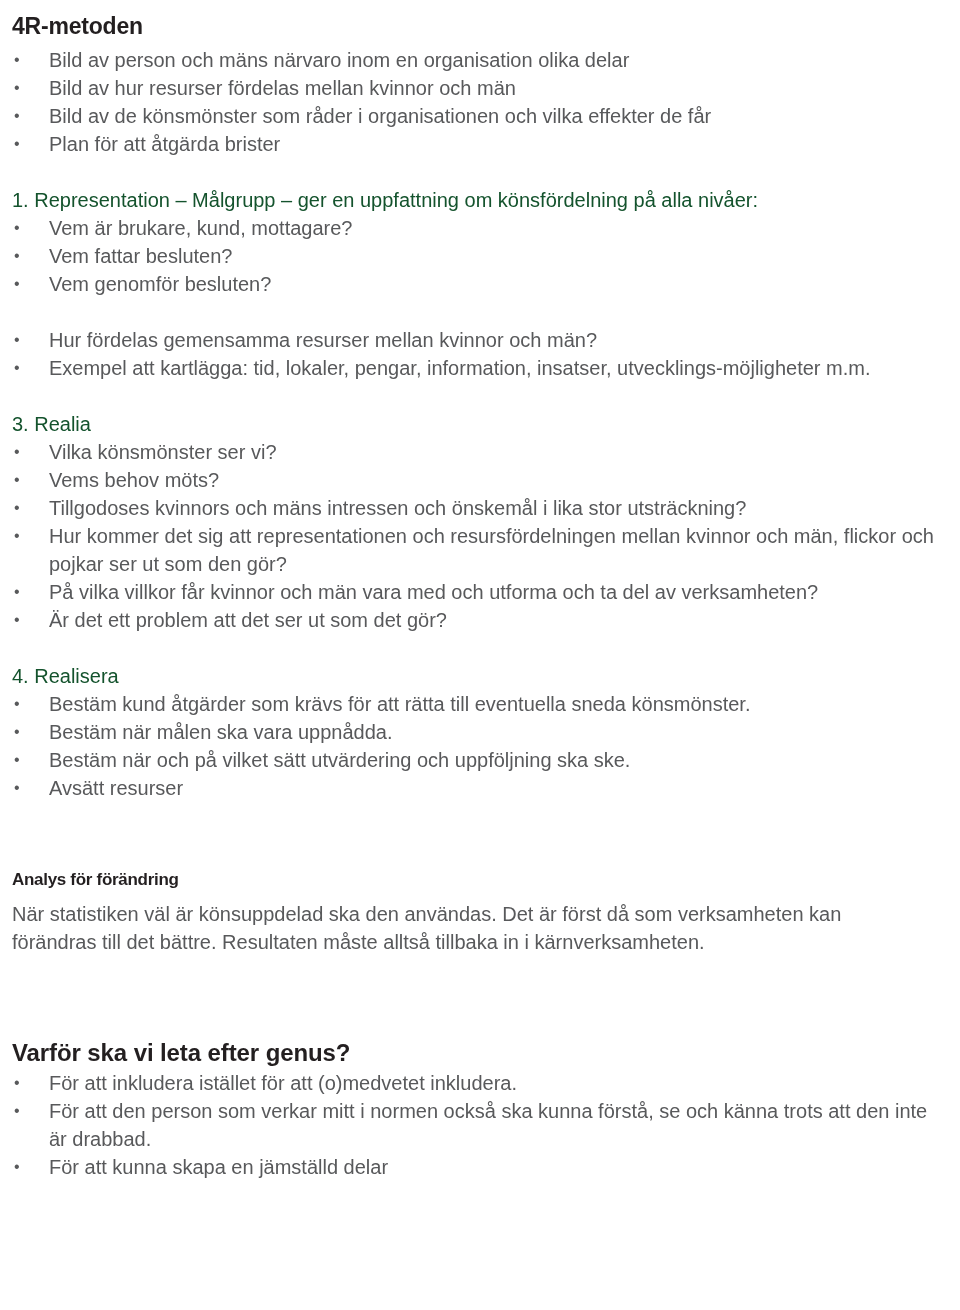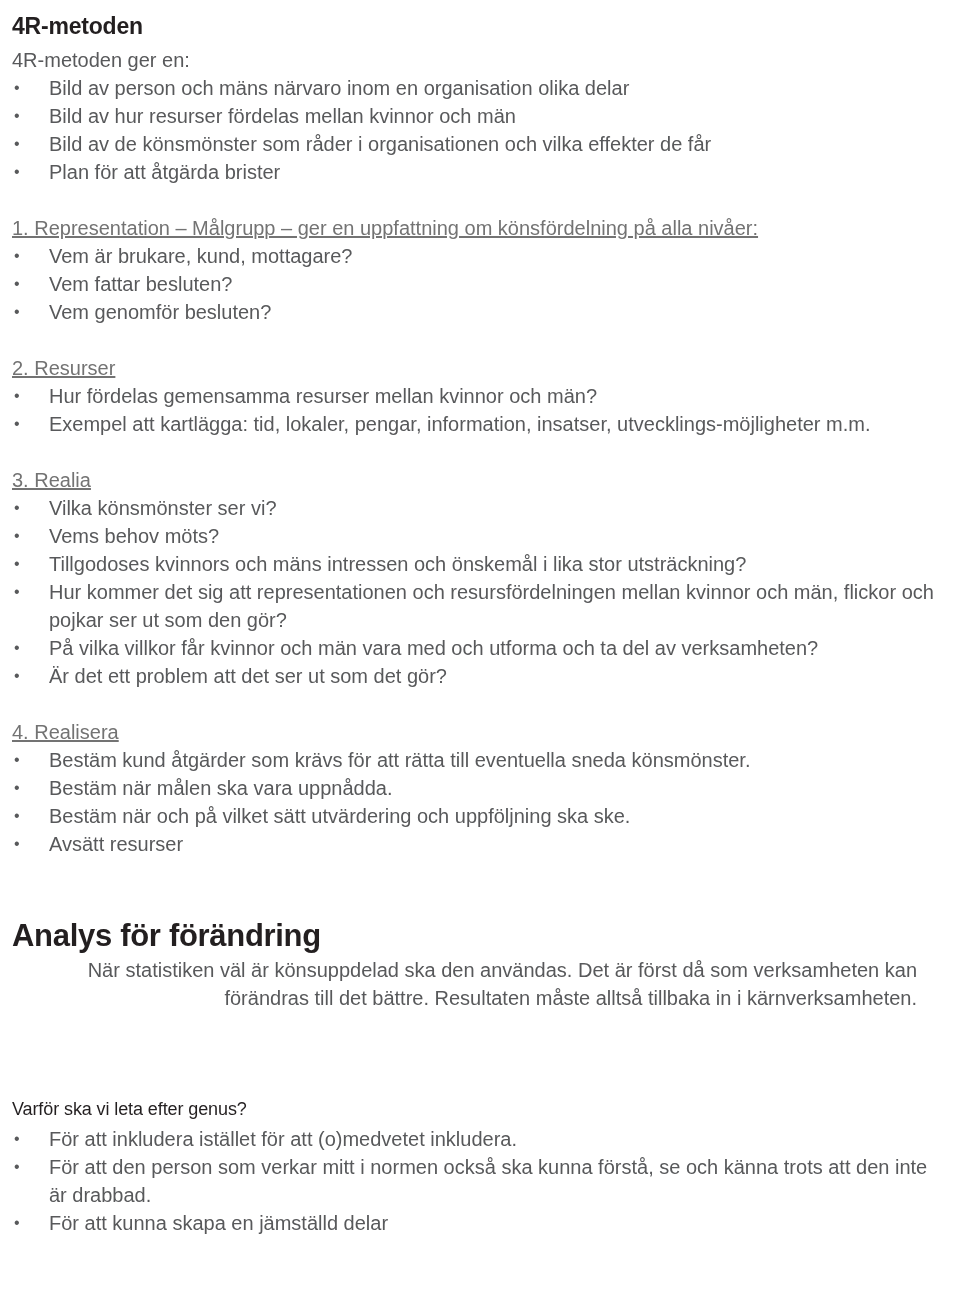--- a/index.html
+++ b/index.html
@@ -30,61 +30,59 @@
   
   .h-main {
     font-size: 23px;
     font-weight: bold;
     color: #231f20;
     letter-spacing: -0.2px;
     line-height: 28px;
     margin: 0 0 6px 0;
   }
   .h-section {
-    font-size: 31px;
+    font-size: 17px;
     font-weight: bold;
     color: #231f20;
     letter-spacing: -0.3px;
     line-height: 32px;
     margin: 0 0 4px 0;
   }
   .h-sub {
-    font-size: 18px;
-    font-weight: normal;
+    font-size: 24px;
+    font-weight: bold;
     color: #231f20;
     letter-spacing: -0.1px;
     line-height: 26px;
     margin: 0 0 3px 0;
   }
 
   
   .lead {
     font-size: 20px;
     line-height: 28px;
     color: #58595b;
     margin: 0;
     font-weight: 400;
   }
   .numhead {
     font-size: 20px;
     line-height: 28px;
-    color: #737373;
+    color: #14532d;
     margin: 0;
     font-weight: 400;
     white-space: nowrap;
-    text-decoration: underline;
   }
   .para {
     font-size: 20px;
     line-height: 28px;
     color: #58595b;
     margin: 0;
     font-weight: 400;
     max-width: 905px;
-    text-align: right;
   }
 
   
   ul.blist {
     list-style: none;
     margin: 0;
     padding: 0;
   }
   ul.blist > li {
     position: relative;
@@ -118,21 +116,20 @@
   .gap-xl { height: 62px; }
 </style>
 </head>
 <body>
 
 <div class="page">
   <div class="inner">
 
     <h1 class="h-main">4R-metoden</h1>
 
-    <p class="lead">4R-metoden ger en:</p>
 
     <ul class="blist">
       <li>
         <span class="bullet">•</span>
         <span class="btext">Bild av person och mäns närvaro inom en organisation olika delar</span>
       </li>
       <li>
         <span class="bullet">•</span>
         <span class="btext">Bild av hur resurser fördelas mellan kvinnor och män</span>
       </li>
@@ -159,21 +156,20 @@
         <span class="btext">Vem fattar besluten?</span>
       </li>
       <li>
         <span class="bullet">•</span>
         <span class="btext">Vem genomför besluten?</span>
       </li>
     </ul>
 
     <div class="gap-md"></div>
 
-    <p class="numhead">2. Resurser</p>
     <ul class="blist">
       <li>
         <span class="bullet">•</span>
         <span class="btext">Hur fördelas gemensamma resurser mellan kvinnor och män?</span>
       </li>
       <li>
         <span class="bullet">•</span>
         <span class="btext">Exempel att kartlägga: tid, lokaler, pengar, information, insatser, utvecklings-möjligheter m.m.</span>
       </li>
     </ul>

